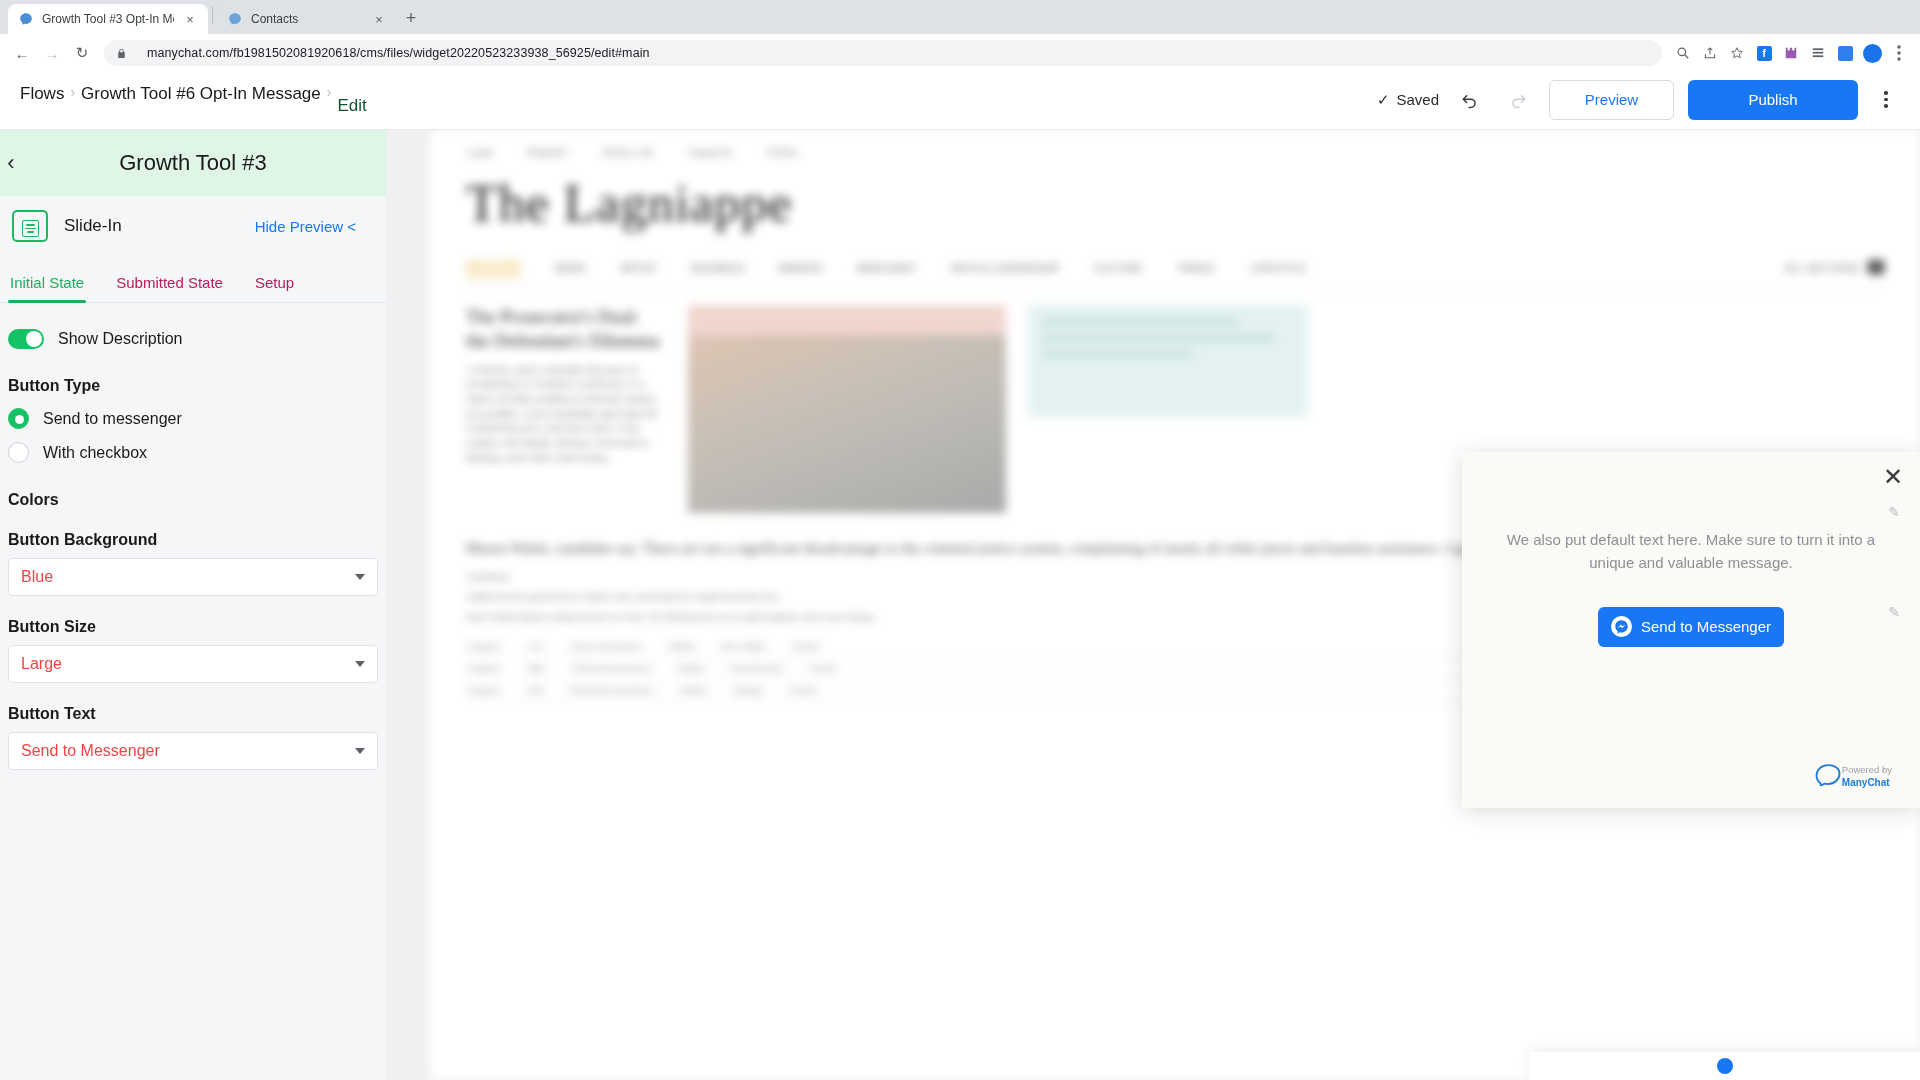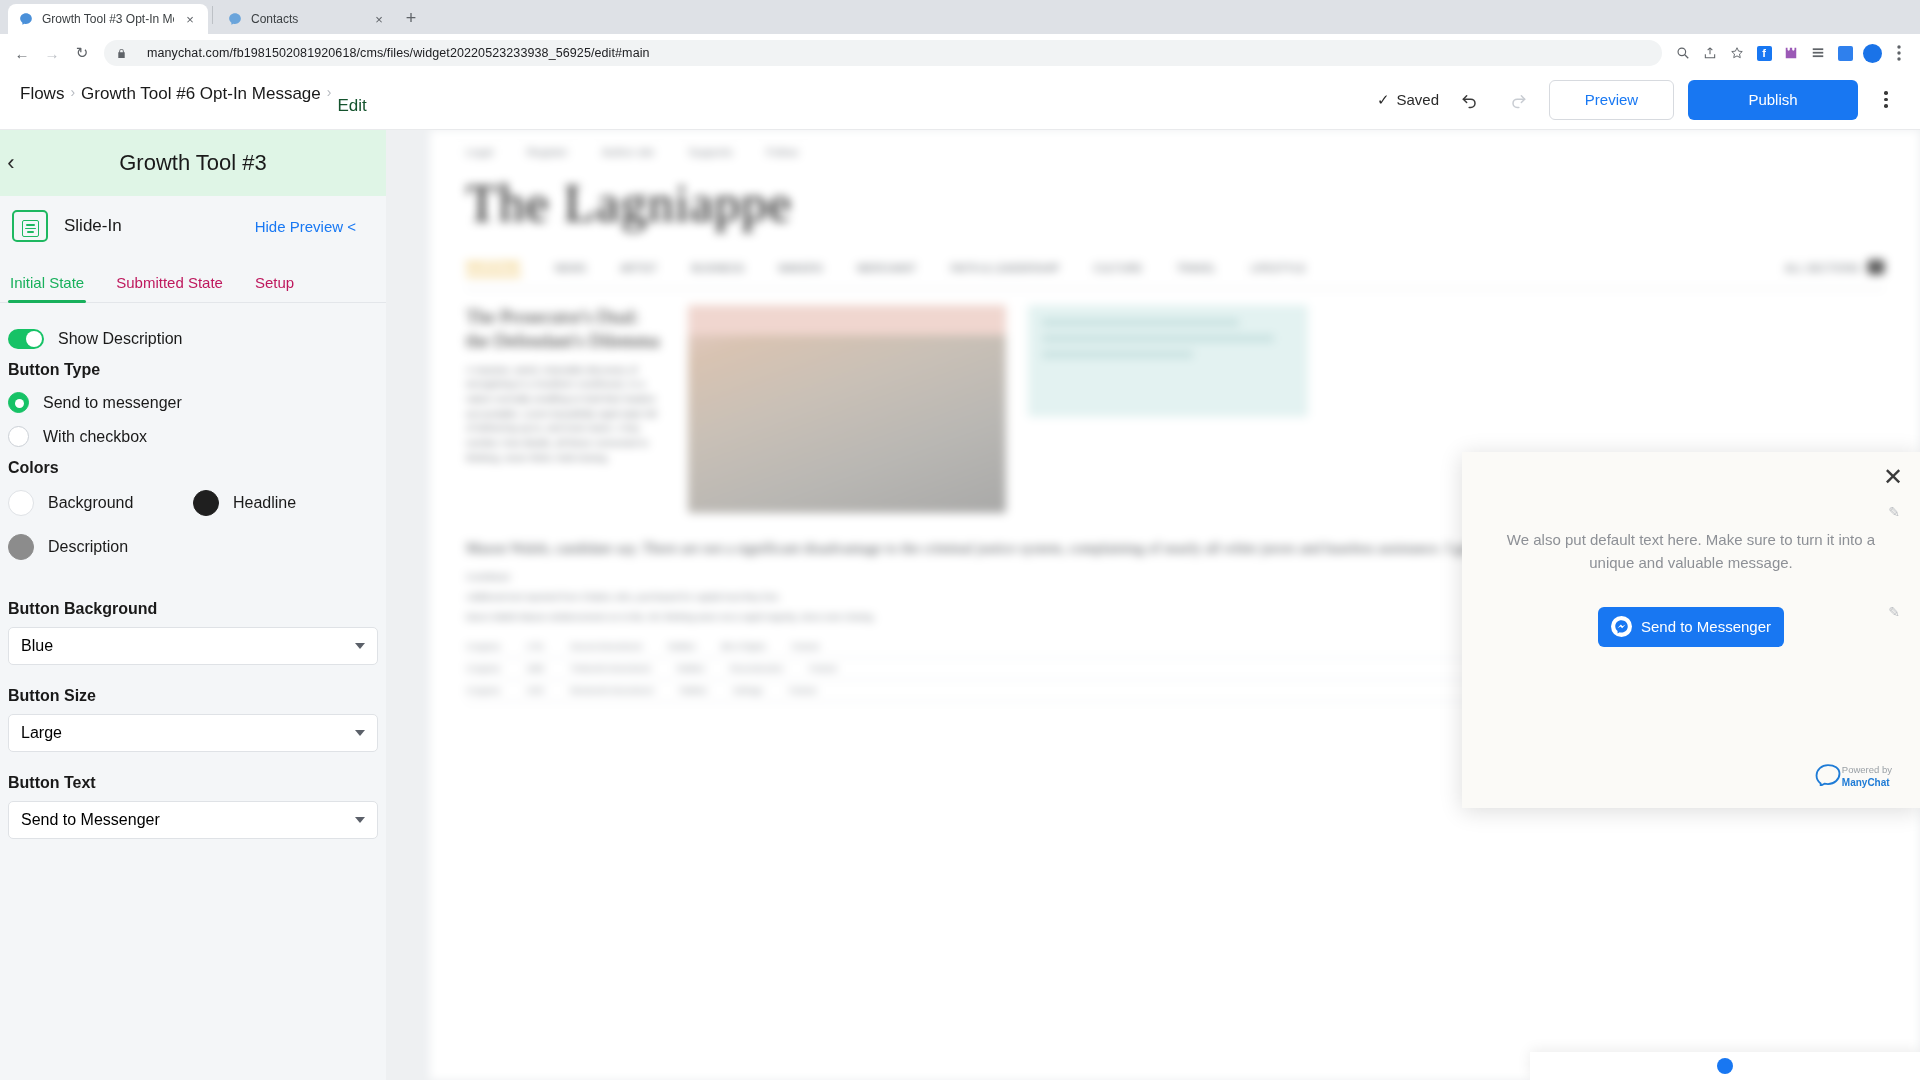--- a/index.html
+++ b/index.html
@@ -163,21 +163,21 @@
   .toggle {
     width: 36px; height: 20px; background: #16c266; border-radius: 10px;
     position: relative; flex: 0 0 36px;
   }
   .toggle::after {
     content: ""; position: absolute; right: 2px; top: 2px; width: 16px; height: 16px;
     background: #fff; border-radius: 50%;
   }
   .toggle-label { font-size: 16px; color: #1a1a1a; }
 
-  .section-title { font-size: 16px; color: #1a1a1a; font-weight: bold; margin-top: 12px; }
+  .section-title { font-size: 16px; color: #1a1a1a; font-weight: bold; margin-top: 28px; }
   .radio-row { display: flex; align-items: center; gap: 14px; margin-top: 13px; }
   .radio {
     width: 21px; height: 21px; border-radius: 50%; border: 1.5px solid #cbd0d6;
     background: #fff; flex: 0 0 21px; position: relative;
   }
   .radio.on { background: #16c266; border-color: #16c266; }
   .radio.on::after {
     content: ""; position: absolute; left: 6px; top: 6px; width: 9px; height: 9px;
     border-radius: 50%; background: #fff;
   }
@@ -185,21 +185,21 @@
 
   .colors-grid { display: flex; flex-wrap: wrap; margin-top: 13px; }
   .color-item { display: flex; align-items: center; gap: 14px; width: 50%; margin-bottom: 18px; }
   .swatch { width: 26px; height: 26px; border-radius: 50%; flex: 0 0 26px; border: 1px solid #dfe2e6; }
   .color-label { font-size: 16px; color: #1a1a1a; }
 
   .field-label { font-size: 16px; color: #1a1a1a; font-weight: bold; margin-top: 22px; }
   .select {
     height: 38px; margin-top: 9px; background: #fff; border: 1px solid #dfe2e6;
     border-radius: 5px; display: flex; align-items: center; padding: 0 12px;
-    font-size: 16px; color: #000000; position: relative;
+    font-size: 16px; color: #ef4444; position: relative;
   }
   .caret {
     margin-left: auto; width: 0; height: 0; border-left: 5px solid transparent;
     border-right: 5px solid transparent; border-top: 6px solid #5b6069;
   }
 
   
   .canvas { flex: 1; background: #eef0f2; position: relative; overflow: hidden; }
   .page-mock {
     position: absolute; top: 0; left: 44px; right: 0; bottom: 0;
@@ -589,34 +589,20 @@
           <div class="radio-row">
             <span class="radio on"></span>
             <span class="radio-label">Send to messenger</span>
           </div>
           <div class="radio-row">
             <span class="radio"></span>
             <span class="radio-label">With checkbox</span>
           </div>
 
           <div class="section-title">Colors</div>
-          <div class="colors-grid">
-            <div class="color-item">
-              <span class="swatch" style="background:#ffffff"></span>
-              <span class="color-label">Background</span>
-            </div>
-            <div class="color-item">
-              <span class="swatch" style="background:#1f1f1f;border-color:#1f1f1f"></span>
-              <span class="color-label">Headline</span>
-            </div>
-            <div class="color-item">
-              <span class="swatch" style="background:#8c8c8c;border-color:#8c8c8c"></span>
-              <span class="color-label">Description</span>
-            </div>
-          </div>
 
           <div class="field-label">Button Background</div>
           <div class="select">
             <span>Blue</span>
             <span class="caret"></span>
           </div>
 
           <div class="field-label">Button Size</div>
           <div class="select">
             <span>Large</span>

